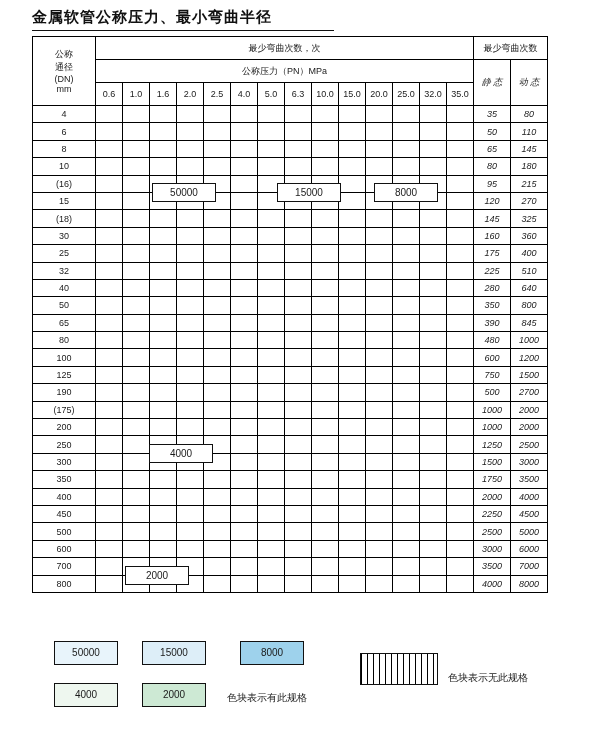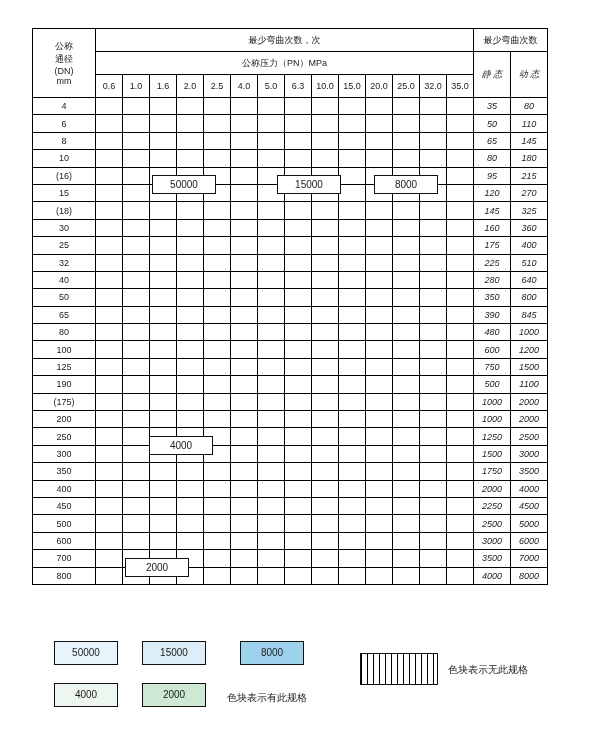--- a/index.html
+++ b/index.html
@@ -9,21 +9,21 @@
     color:#1a1a1a;-webkit-font-smoothing:none;
   }
   .page{position:relative;width:600px;height:743px;}
   .title{
     position:absolute;left:32px;top:8px;
     font-family:"Liberation Serif","DejaVu Serif",serif;
     font-size:15px;font-weight:bold;letter-spacing:1px;color:#111;
   }
   .title-rule{position:absolute;left:32px;top:30px;width:302px;height:1px;background:#111;}
 
-  .table-wrap{position:absolute;left:32px;top:28px;}
+  .table-wrap{position:absolute;left:32px;top:36px;}
   table.main{border-collapse:collapse;table-layout:fixed;}
   table.main td,table.main th{
     border:1px solid #000;padding:0;margin:0;
     font-size:9px;font-weight:normal;text-align:center;vertical-align:middle;
     background:#ffffff;
   }
   .hdr{background:#ddeef8;}
   .hdr-tall{height:22px;}
   .dn-col{width:62px;}
   .p-col{width:26px;}
@@ -58,20 +58,21 @@
   .lg-hatchbox{
     position:absolute;width:76px;height:30px;border:1px solid #111;
     background-image:repeating-linear-gradient(to right,#000 0px,#000 1px,#fff 1px,#fff 6px);
   }
 </style>
 </head>
 <body>
 
 <div class="page">
 
+  <div class="title">金属软管公称压力、最小弯曲半径</div>
   <div class="title-rule"></div>
 
   <div class="table-wrap">
     <table class="main">
       <thead>
         <tr>
           <td class="hdr dn-col" rowspan="3">
             <div>公称</div>
             <div>通径</div>
             <div>(DN)</div>
@@ -417,21 +418,21 @@
             <td class="p-col f-green2"></td>
             <td class="p-col hatch"></td>
             <td class="p-col hatch"></td>
             <td class="p-col hatch"></td>
             <td class="p-col hatch"></td>
             <td class="p-col hatch"></td>
             <td class="p-col hatch"></td>
             <td class="p-col hatch"></td>
             <td class="p-col hatch"></td>
             <td class="rcell r-col">500</td>
-            <td class="rcell r-col">1100</td>
+            <td class="rcell r-col">2700</td>
           </tr>
           <tr class="rowh">
             <td class="dncell dn-col">(175)</td>
             <td class="p-col f-green2"></td>
             <td class="p-col f-green2"></td>
             <td class="p-col f-green2"></td>
             <td class="p-col f-green2"></td>
             <td class="p-col f-green2"></td>
             <td class="p-col hatch"></td>
             <td class="p-col hatch"></td>
@@ -649,16 +650,16 @@
   <div class="legend">
     <div id="legend-boxes">
         <div class="lg-box" style="left: 22px; top: 8px; background: rgb(232, 244, 251);">50000</div>
         <div class="lg-box" style="left: 110px; top: 8px; background: rgb(221, 238, 248);">15000</div>
         <div class="lg-box" style="left: 208px; top: 8px; background: rgb(158, 210, 236);">8000</div>
         <div class="lg-box" style="left: 22px; top: 50px; background: rgb(238, 247, 239);">4000</div>
         <div class="lg-box" style="left: 110px; top: 50px; background: rgb(205, 233, 212);">2000</div>
       </div>
     <div class="lg-label" id="legend-color-note" style="left:195px;top:58px;">色块表示有此规格</div>
     <div class="lg-hatchbox" style="left:328px;top:20px;"></div>
-    <div class="lg-label" id="legend-hatch-note" style="left:416px;top:30px;">色块表示无此规格</div>
+    <div class="lg-label" id="legend-hatch-note" style="left:416px;top:38px;">色块表示无此规格</div>
   </div>
 
 </div>
 
 </body></html>

